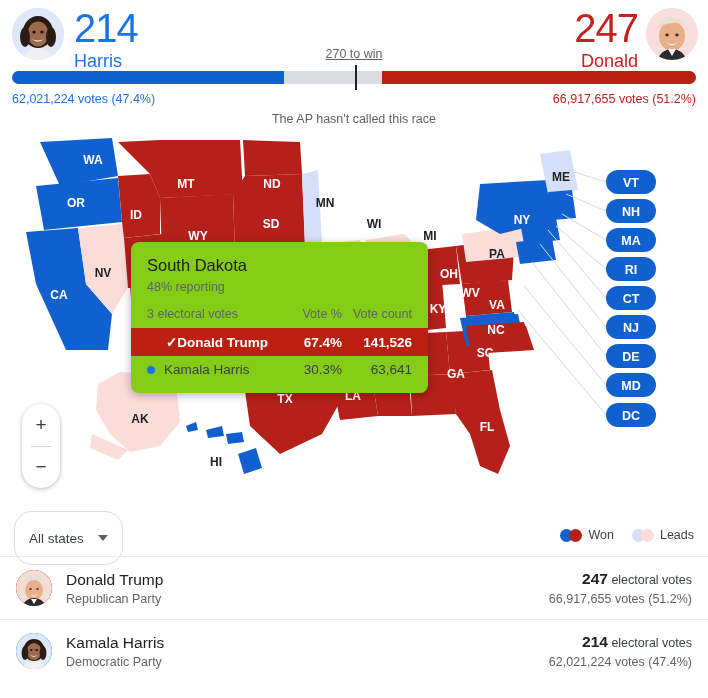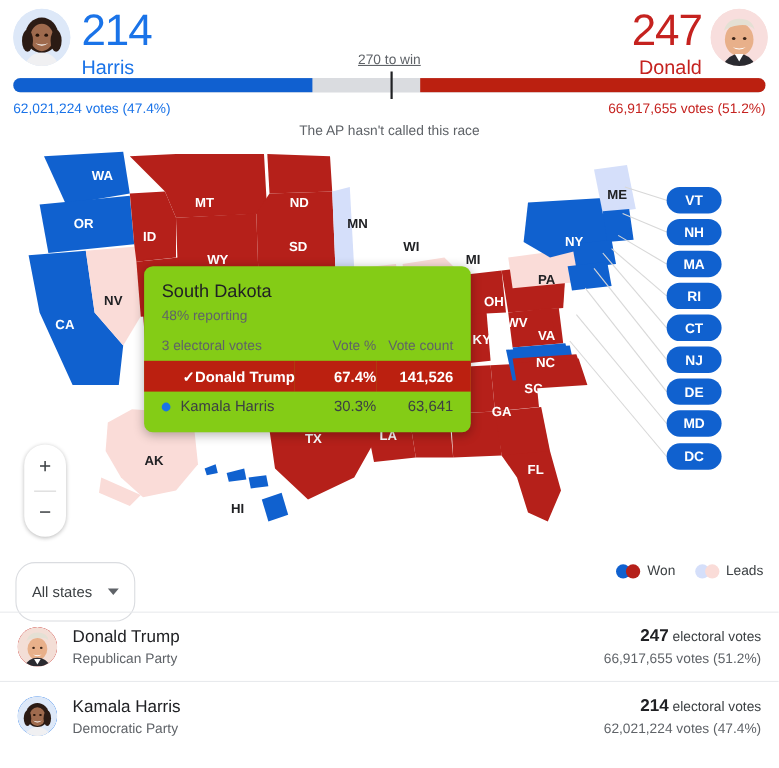--- a/index.html
+++ b/index.html
@@ -131,21 +131,21 @@
     border: 1px solid #dadce0; border-radius: 18px;
     background: #fff; display: flex; align-items: center;
     font-size: 13.5px; color: #3c4043; cursor: pointer;
   }
   .caret {
     margin-left: 14px; width: 0; height: 0;
     border-left: 5px solid transparent; border-right: 5px solid transparent;
     border-top: 6px solid #5f6368;
   }
   .legend {
-    position: absolute; right: 14px; top: 8px;
+    position: absolute; right: 14px; top: 24px;
     display: flex; align-items: center; font-size: 12.5px; color: #3c4043;
   }
   .legend-group { display: flex; align-items: center; margin-left: 18px; }
   .sw { width: 13px; height: 13px; border-radius: 50%; }
   .sw2 { margin-left: -4px; }
   .legend-label { margin-left: 6px; }
 
   .cand-row {
     position: relative; height: 63px;
     border-top: 1px solid #e8eaed;

